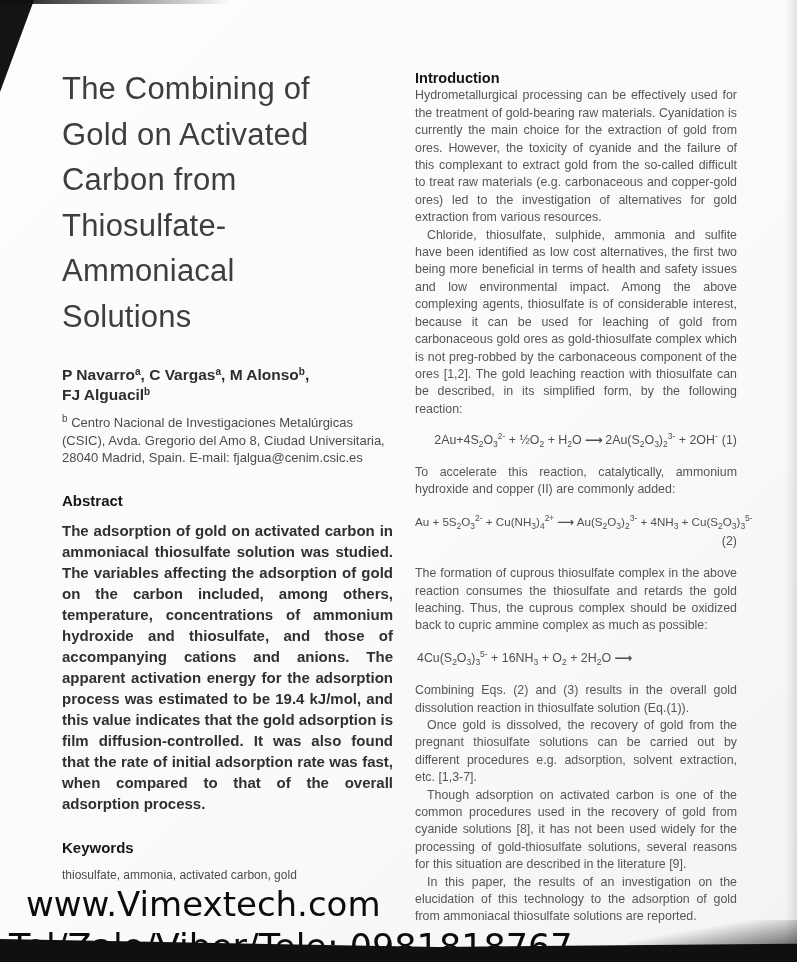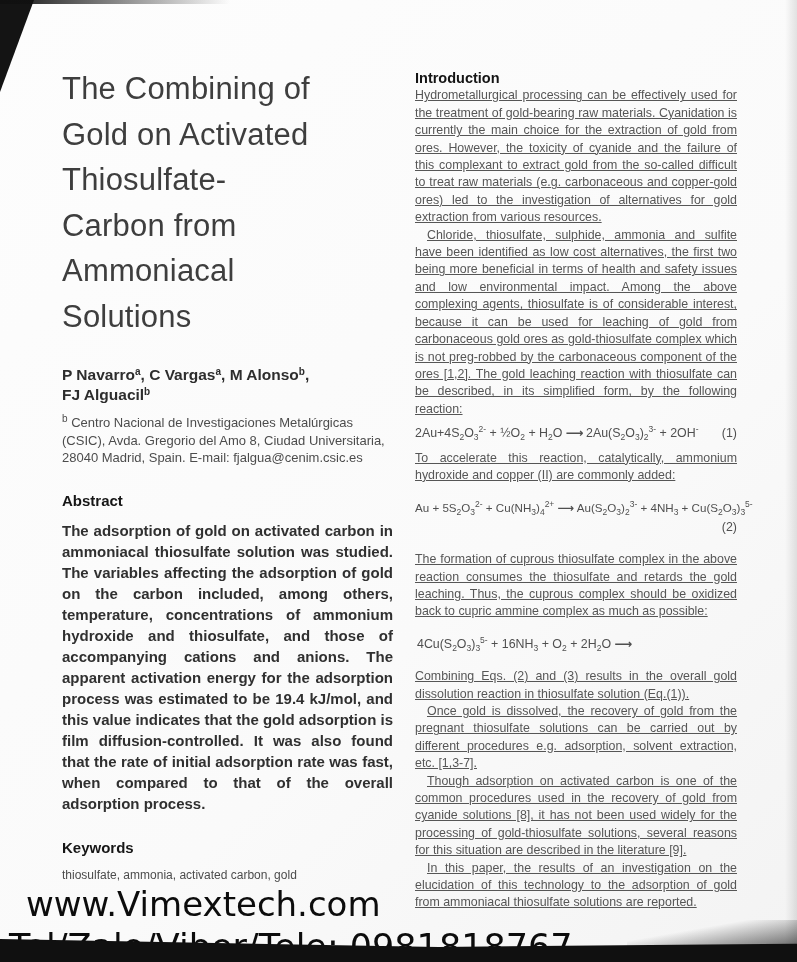--- a/index.html
+++ b/index.html
@@ -60,25 +60,25 @@
   }
 
   
   .col-right{
     position:absolute;left:415px;top:70px;width:322px;z-index:10;
     font-size:12.4px;line-height:17.4px;color:#565656;
   }
   .intro-heading{
     font-size:14.5px;font-weight:bold;color:#141414;
   }
-  .col-right p{margin:0;text-align:justify;text-decoration:underline;}
+  .col-right p{margin:0;text-align:justify;}
   .col-right p.indent{text-indent:12px;}
   sub{font-size:8.5px;vertical-align:-3px;line-height:0;}
   sup{font-size:8.5px;vertical-align:5px;line-height:0;}
-  .eq{position:relative;margin:7px 0;color:#4f4f4f;font-size:12.4px;}
+  .eq{position:relative;margin:14px 0;color:#4f4f4f;font-size:12.4px;text-align:center;}
   .eq b{font-weight:bold;letter-spacing:-1px;}
   .eq .num{position:absolute;right:0;top:0;}
   .eq2{margin:15px 0;color:#4f4f4f;font-size:11.6px;}
   .eq2 .line{text-align:left;white-space:nowrap;}
   .eq2 .numline{text-align:right;font-size:12.4px;margin-top:2px;}
   .eq3{margin:15px 0;color:#4f4f4f;font-size:12.4px;}
   .eq3 .l1{text-align:left;padding-left:2px;}
   .eq3 .l2{position:relative;text-align:center;margin-top:13px;}
   .eq3 .num{position:absolute;right:0;top:0;}
 
@@ -89,22 +89,22 @@
 </style>
 </head>
 <body>
 
 <div class="page">
 
   <div class="col-left">
     <div class="title">
       <div>The Combining of</div>
       <div>Gold on Activated</div>
+      <div>Carbon from</div>
       <div>Thiosulfate-</div>
-      <div>Carbon from</div>
       <div>Ammoniacal</div>
       <div>Solutions</div>
     </div>
     <div class="authors">P Navarro<sup>a</sup>, C Vargas<sup>a</sup>, M Alonso<sup>b</sup>,<br>FJ Alguacil<sup>b</sup></div>
     <div class="affil"><sup>b</sup> Centro Nacional de Investigaciones Metalúrgicas (CSIC), Avda. Gregorio del Amo 8, Ciudad Universitaria, 28040 Madrid, Spain. E-mail: fjalgua@cenim.csic.es</div>
     <div class="abstract-heading">Abstract</div>
     <div class="abstract-text">The adsorption of gold on activated carbon in ammoniacal thiosulfate solution was studied. The variables affecting the adsorption of gold on the carbon included, among others, temperature, concentrations of ammonium hydroxide and thiosulfate, and those of accompanying cations and anions. The apparent activation energy for the adsorption process was estimated to be 19.4 kJ/mol, and this value indicates that the gold adsorption is film diffusion-controlled. It was also found that the rate of initial adsorption rate was fast, when compared to that of the overall adsorption process.</div>
     <div class="keywords-heading">Keywords</div>
     <div class="keywords-text">thiosulfate, ammonia, activated carbon, gold</div>
   </div>

